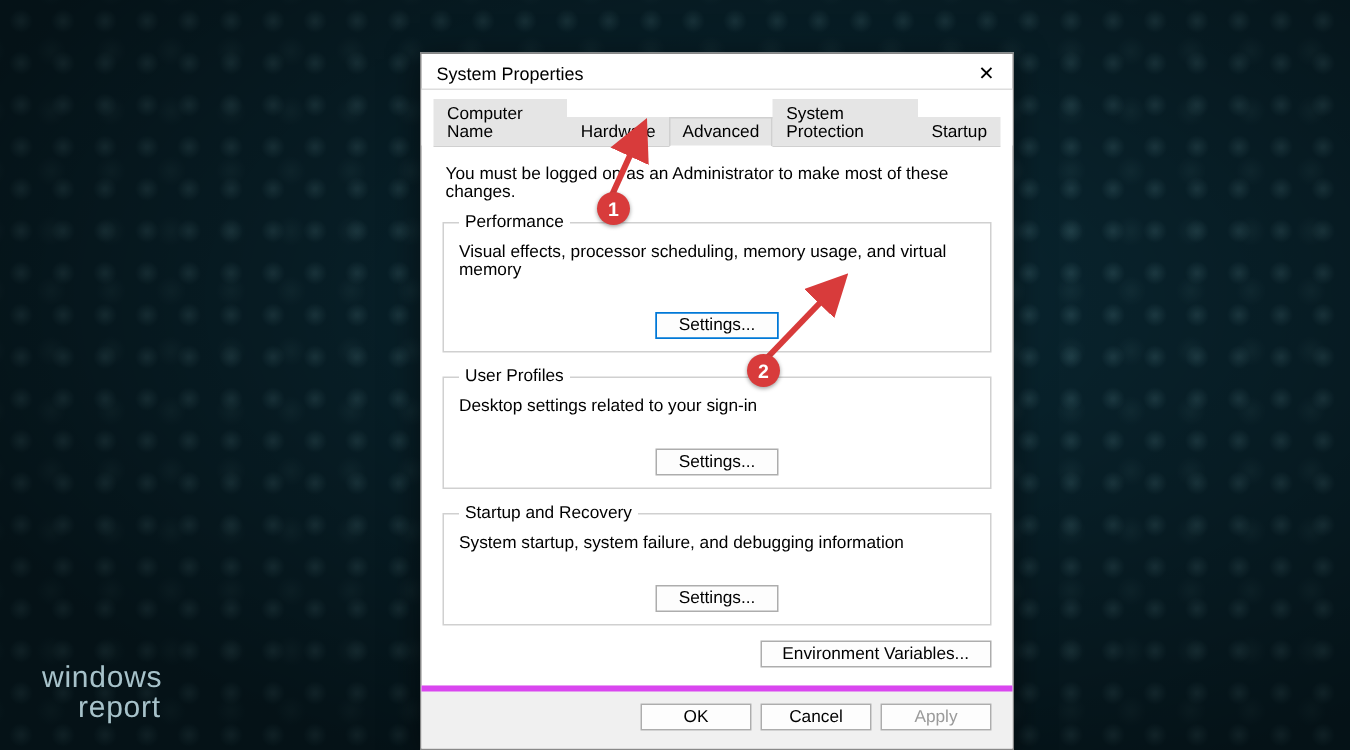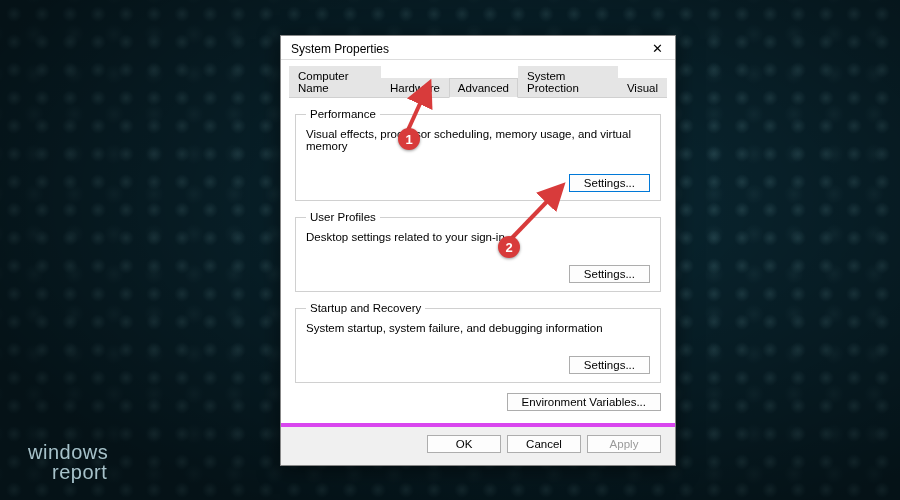--- a/index.html
+++ b/index.html
@@ -87,21 +87,21 @@
   fieldset.group {
     border: 1px solid #d0d0d0;
     margin: 0 0 10px 0;
     padding: 6px 10px 8px 10px;
   }
   fieldset.group legend { padding: 0 4px; font-size: 11.5px; }
   .group-desc { margin: 2px 0 22px 0; }
   .group-desc.short { margin-bottom: 22px; }
   .group-btnrow {
     display: flex;
-    justify-content: flex-end;
+    justify-content: center;
     margin-top: 16px;
   }
   button.win {
     font-family: inherit;
     font-size: 11.5px;
     background: #fdfdfd;
     border: 1px solid #adadad;
     padding: 2px 14px;
     min-width: 74px;
     cursor: default;
@@ -148,25 +148,26 @@
   <div class="titlebar">
     <span class="title">System Properties</span>
     <span class="close-icon">✕</span>
   </div>
 
   <div class="tabs">
     <div class="tab"><span>Computer Name</span></div>
     <div class="tab"><span>Hardware</span></div>
     <div class="tab active"><span>Advanced</span></div>
     <div class="tab"><span>System Protection</span></div>
-    <div class="tab"><span>Visual</span></div>
+    <div class="tab"><span>Startup</span></div>
   </div>
   <div class="tab-underline"></div>
 
   <div class="content">
+    <div class="admin-note">You must be logged on as an Administrator to make most of these changes.</div>
 
     <fieldset class="group">
       <legend>Performance</legend>
       <div class="group-desc">Visual effects, processor scheduling, memory usage, and virtual memory</div>
       <div class="group-btnrow">
         <button class="win focus">Settings...</button>
       </div>
     </fieldset>
 
     <fieldset class="group">

